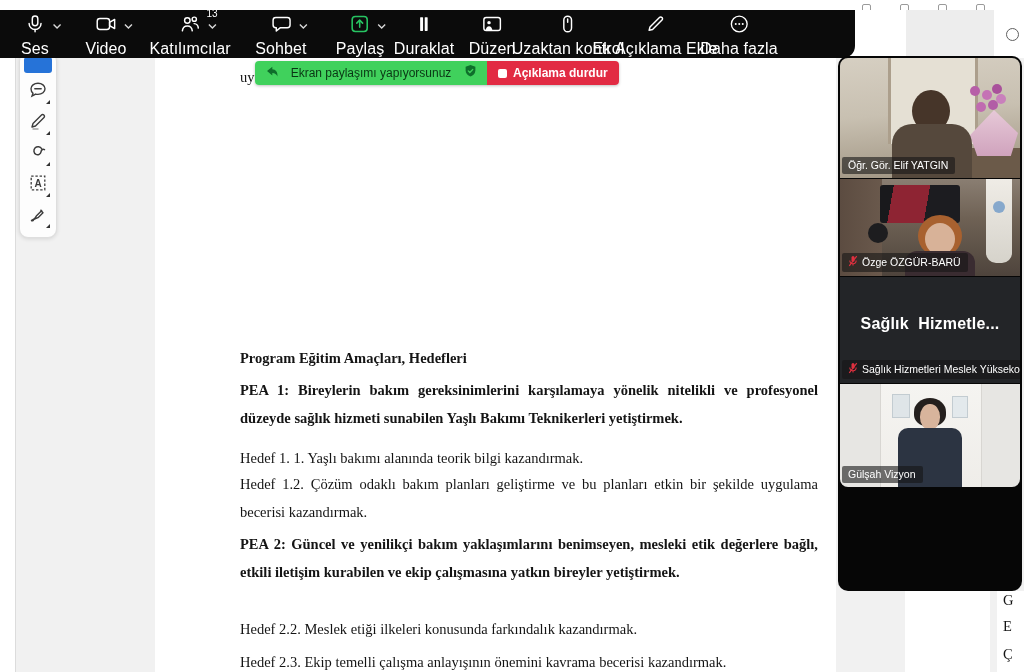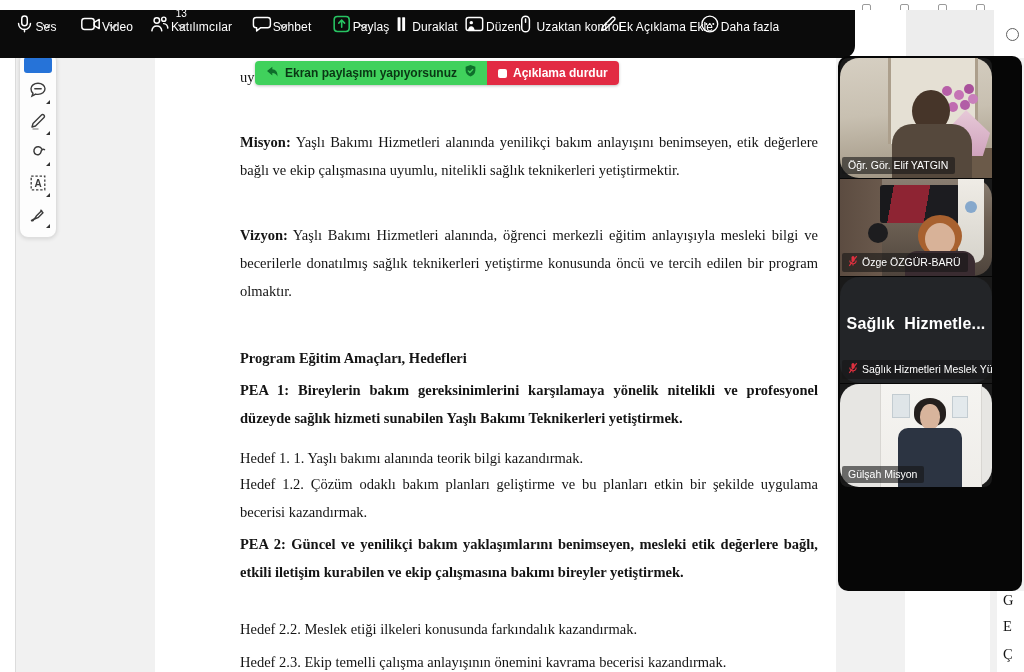--- a/index.html
+++ b/index.html
@@ -29,61 +29,61 @@
   .doc-para b{font-weight:bold;margin-right:5px;}
   .doc-para.bold{font-weight:bold;}
   .p-top{top:5px}.p-misyon{top:70px}.p-vizyon{top:163px}.p-heading{top:286px}
   .p-pea1{top:318px}.p-h11{top:386px}.p-h12{top:412px}.p-pea2{top:472px}
   .p-h21{top:531px}.p-h22{top:557px}.p-h23{top:590px}
   .frag-right{position:absolute;left:343px;top:0;}
 
   
   .zoom-toolbar{position:absolute;left:0;top:10px;width:855px;height:48px;background:#0b0b0b;
                 border-radius:0 0 12px 0;z-index:30;}
-  .zt{position:absolute;top:3px;transform:translateX(-50%);display:flex;flex-direction:row;
+  .zt{position:absolute;top:3px;transform:translateX(-50%);display:flex;flex-direction:column;
       align-items:center;width:max-content;cursor:pointer;}
   .zt:nth-of-type(1){left:35px}.zt:nth-of-type(2){left:106px}.zt:nth-of-type(3){left:190px}
   .zt:nth-of-type(4){left:281px}.zt:nth-of-type(5){left:360px}.zt:nth-of-type(6){left:424px}
   .zt:nth-of-type(7){left:492px}.zt:nth-of-type(8){left:568px}.zt:nth-of-type(9){left:655px}
   .zt:nth-of-type(10){left:739px}.zt:nth-of-type(11){left:818px}
   .zt-iconrow{position:relative;height:26px;display:flex;align-items:center;}
   .zt-chev{position:absolute;right:-16px;top:10px;line-height:0;}
   .zt-badge{position:absolute;top:-5px;right:-16px;color:#fff;font-size:10px;}
-  .zt-label{font-size:12px;color:#fff;margin-top:1px;white-space:nowrap;letter-spacing:.1px;}
+  .zt-label{font-size:16px;color:#fff;margin-top:1px;white-space:nowrap;letter-spacing:.1px;}
 
   
   .share-banner{position:absolute;left:255px;top:61px;height:24px;display:flex;z-index:20;
                 border-radius:4px;overflow:hidden;box-shadow:0 1px 3px rgba(0,0,0,.25);}
   .sb-green{display:flex;align-items:center;background:#40d15c;padding:0 10px;width:212px;
             justify-content:space-between;}
-  .sb-text{font-size:12px;font-weight:bold;color:#0a3614;}
+  .sb-text{font-size:12px;font-weight:normal;color:#0a3614;}
   .sb-red{display:flex;align-items:center;gap:6px;background:#e22b43;color:#fff;
           font-weight:bold;font-size:12px;padding:0 11px;cursor:pointer;}
   .sb-stop{width:9px;height:9px;background:#fff;border-radius:2px;}
 
   
   .anno-panel{position:absolute;left:19px;top:52px;width:38px;height:186px;background:#fdfdfd;
               border:1px solid #dedede;border-radius:9px;z-index:10;box-shadow:0 1px 4px rgba(0,0,0,.12);
               box-sizing:border-box;padding-top:4px;}
   .anno-selected{width:28px;height:16px;margin:0 auto 4px auto;background:#2673d8;border-radius:3px;}
   .anno-btn{position:relative;width:30px;height:30px;margin:1px auto;display:flex;align-items:center;
             justify-content:center;cursor:pointer;border-radius:5px;}
   .anno-btn::after{content:"";position:absolute;right:3px;bottom:3px;
                    border-left:4px solid transparent;border-bottom:4px solid #333;}
 
   
   .video-panel{position:absolute;left:838px;top:56px;width:184px;height:535px;background:#060606;
                border-radius:10px;padding:2px;box-sizing:border-box;display:flex;flex-direction:column;
                gap:1px;z-index:40;}
-  .tile{position:relative;width:152px;overflow:hidden;background:#1a1a1a;}
+  .tile{position:relative;width:180px;overflow:hidden;background:#1a1a1a;}
   .tile:first-child{border-radius:8px 8px 0 0;}
   .tile:last-child{border-radius:0 0 8px 8px;}
   .t1{height:120px}.t2{height:97px}.t3{height:101px;border:2px solid #23d959;box-sizing:border-box;}
   .t4{height:106px}.t5{height:103px}
-  .scene{position:absolute;inset:0;border-radius:19px;}
+  .scene{position:absolute;inset:0;}
   .t3 .scene{inset:0;}
   .sprite{position:absolute;}
   .name-label{position:absolute;left:2px;bottom:4px;background:rgba(22,22,22,.6);color:#fff;
               font-size:10.5px;padding:2px 7px 3px 6px;border-radius:2px;display:flex;align-items:center;
               gap:4px;max-width:166px;white-space:nowrap;overflow:hidden;z-index:5;}
   .center-text{position:absolute;left:0;right:0;top:38px;text-align:center;color:#fff;
                font-size:16px;font-weight:bold;white-space:pre;letter-spacing:.2px;}
 
   
   .scene-elif{background:linear-gradient(175deg,#d6cfc2 0%,#c8c0b1 45%,#b0a695 75%,#9c917f 100%);}
@@ -150,31 +150,25 @@
   <div class="app-right">
     <div class="app-gray"></div>
     <div class="app-circle"></div>
   </div>
 
   <div class="doc-col">
     <p class="doc-para p-top">
       <span>uy</span>
       <span class="frag-right">ktir.</span>
     </p>
-    <p class="doc-para p-misyon">
-      <b>Misyon:</b><span>Yaşlı Bakımı Hizmetleri alanında yenilikçi bakım anlayışını benimseyen, etik değerlere bağlı ve ekip çalışmasına uyumlu, nitelikli sağlık teknikerleri yetiştirmektir.</span>
-    </p>
-    <p class="doc-para p-vizyon">
-      <b>Vizyon:</b><span>Yaşlı Bakımı Hizmetleri alanında, öğrenci merkezli eğitim anlayışıyla mesleki bilgi ve becerilerle donatılmış sağlık teknikerleri yetiştirme konusunda öncü ve tercih edilen bir program olmaktır.</span>
-    </p>
     <p class="doc-para bold p-heading">Program Eğitim Amaçları, Hedefleri</p>
     <p class="doc-para bold p-pea1">PEA 1: Bireylerin bakım gereksinimlerini karşılamaya yönelik nitelikli ve profesyonel düzeyde sağlık hizmeti sunabilen Yaşlı Bakımı Teknikerleri yetiştirmek.</p>
     <p class="doc-para p-h11">Hedef 1. 1. Yaşlı bakımı alanında teorik bilgi kazandırmak.</p>
     <p class="doc-para p-h12">Hedef 1.2. Çözüm odaklı bakım planları geliştirme ve bu planları etkin bir şekilde uygulama becerisi kazandırmak.</p>
-    <p class="doc-para bold p-pea2">PEA 2: Güncel ve yenilikçi bakım yaklaşımlarını benimseyen, mesleki etik değerlere bağlı, etkili iletişim kurabilen ve ekip çalışmasına bakımı bireyler yetiştirmek.</p>
+    <p class="doc-para bold p-pea2">PEA 2: Güncel ve yenilikçi bakım yaklaşımlarını benimseyen, mesleki etik değerlere bağlı, etkili iletişim kurabilen ve ekip çalışmasına yatkın bireyler yetiştirmek.</p>
     <p class="doc-para p-h22">Hedef 2.2. Meslek etiği ilkeleri konusunda farkındalık kazandırmak.</p>
     <p class="doc-para p-h23">Hedef 2.3. Ekip temelli çalışma anlayışının önemini kavrama becerisi kazandırmak.</p>
   </div>
 
   <div class="below-panel">
     <div class="bp-white1"></div>
     <div class="bp-white2">
       <span class="frag">G</span>
       <span class="frag">E</span>
       <span class="frag">Ç</span>
@@ -403,18 +397,18 @@
     <div class="tile t5">
       <div class="scene scene-gulsah">
         <div class="sprite vid"></div>
         <div class="sprite poster1"></div>
         <div class="sprite poster2"></div>
         <div class="sprite hair"></div>
         <div class="sprite face"></div>
         <div class="sprite torso"></div>
       </div>
       <div class="name-label">
-        <span>Gülşah Misyon</span>
+        <span>Gülşah Vizyon</span>
       </div>
     </div>
 
   </div>
 </div>
 
 </body></html>

